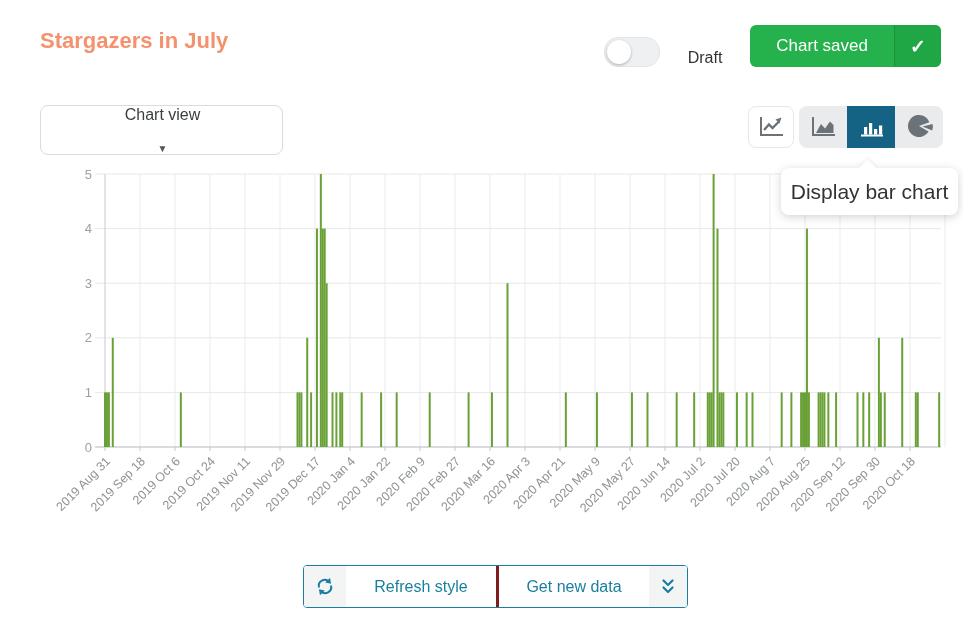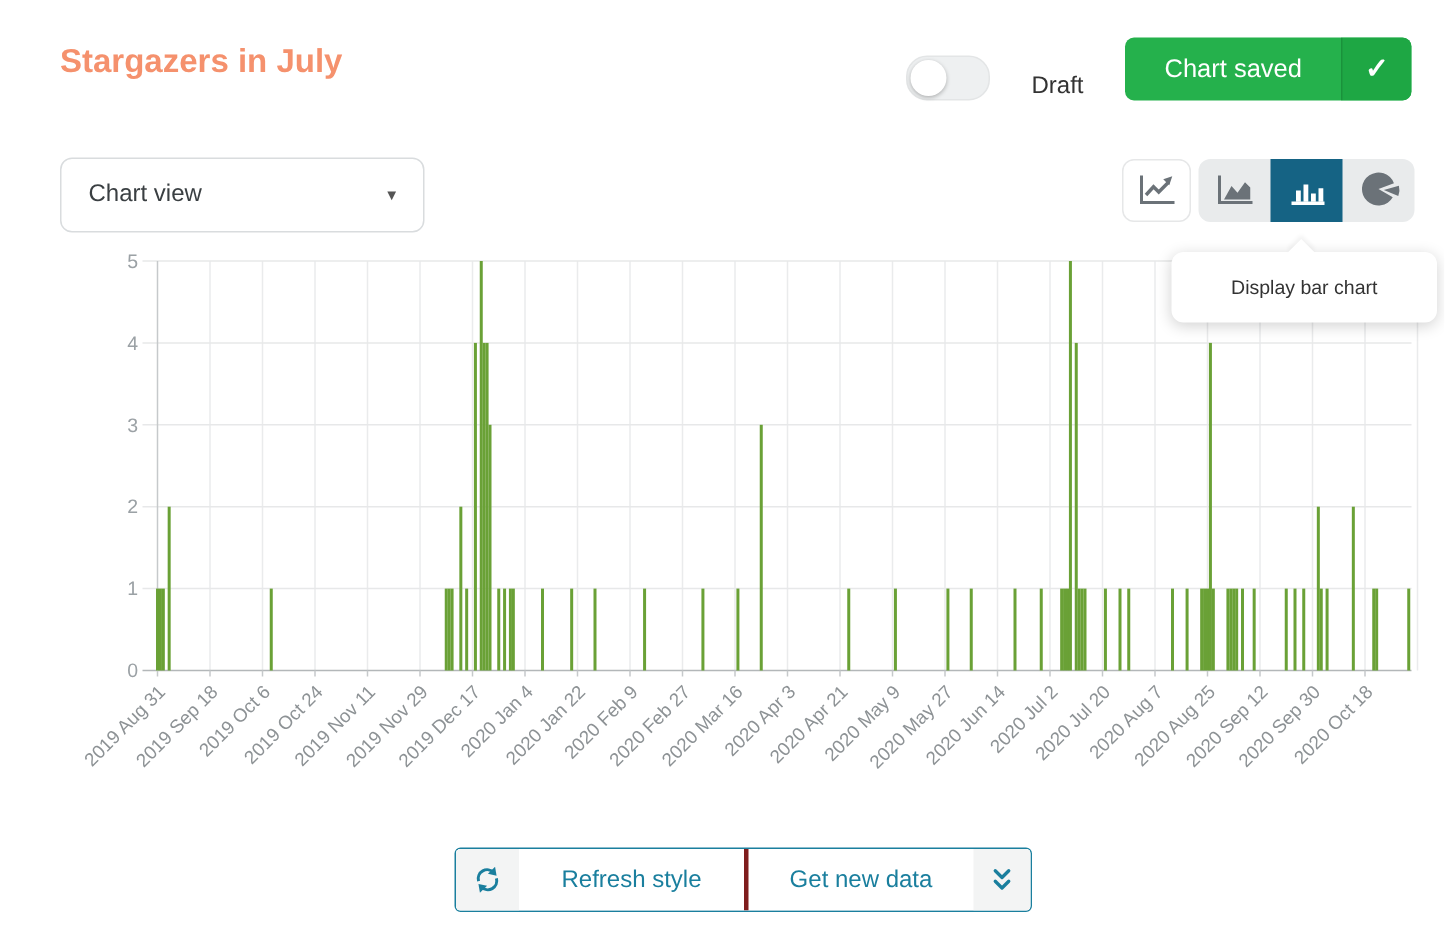--- a/index.html
+++ b/index.html
@@ -10,34 +10,34 @@
   .page-title{position:absolute;left:40px;top:28px;margin:0;font-size:22px;font-weight:700;color:#f5916d;}
   .header-right{position:absolute;right:22px;top:25px;height:42px;display:flex;align-items:flex-end;gap:28px;}
   .toggle{width:54px;height:28px;border-radius:14px;background:#eef0f1;border:1px solid #e3e5e6;position:relative;cursor:pointer;}
   .toggle .knob{position:absolute;left:2px;top:1.5px;width:24px;height:24px;border-radius:50%;background:#fff;box-shadow:0 1px 3px rgba(0,0,0,.28);}
   .draft-label{font-size:16px;color:#333;}
   .saved-btn{display:flex;align-items:stretch;height:42px;border:none;padding:0;border-radius:6px;overflow:hidden;cursor:pointer;background:#25b14c;}
   .saved-label{display:flex;align-items:center;padding:0 26px;color:#fff;font-weight:400;font-size:17px;}
   .saved-check{display:flex;align-items:center;justify-content:center;width:46px;background:#1ea744;border-left:1px solid rgba(0,0,0,.12);color:#fff;font-size:19px;font-weight:700;}
 
   
-  .view-select{position:absolute;left:40px;top:105px;width:243px;height:50px;box-sizing:border-box;border:1px solid #d9dcde;border-radius:8px;background:#fff;display:flex;align-items:center;justify-content:space-between;padding:0 16px 0 18px;cursor:pointer;}
+  .view-select{position:absolute;left:40px;top:105px;width:243px;height:50px;box-sizing:border-box;border:1px solid #d9dcde;border-radius:8px;background:#fff;display:flex;align-items:center;justify-content:space-between;padding:0 16px 0 18px;cursor:pointer;flex-direction:column;}
   .view-select .value{font-size:16px;color:#3a3f42;}
   .view-select .caret{font-size:10px;color:#555;}
   .type-buttons{position:absolute;right:20px;top:106px;display:flex;align-items:flex-start;gap:5px;}
   .type-btn{width:46px;height:42px;display:flex;align-items:center;justify-content:center;border:none;background:transparent;cursor:pointer;padding:0;}
   .type-btn.standalone{background:#fff;border:1px solid #e6e7e8;border-radius:8px;}
   .type-group{display:flex;background:#e9ebec;border-radius:8px;overflow:hidden;}
   .type-group .type-btn{width:48px;}
   .type-btn.selected{background:#156384;}
 
   
   .tooltip{position:absolute;left:781px;top:168px;width:177px;height:47px;background:#fff;border-radius:8px;box-shadow:0 2px 10px rgba(0,0,0,.18);display:flex;align-items:center;justify-content:center;z-index:10;}
   .tooltip .tip-arrow{position:absolute;left:80px;top:-6px;width:13px;height:13px;background:#fff;transform:rotate(45deg);box-shadow:-2px -2px 3px rgba(0,0,0,.05);}
-  .tooltip span{font-size:13px;color:#333;position:relative;}
+  .tooltip span{font-size:21px;color:#333;position:relative;}
 
   
   .chart-svg{position:absolute;left:0;top:160px;}
 
   
   .footer{position:absolute;left:303px;top:565px;display:flex;border:1px solid #1a7f9e;border-radius:4px;overflow:hidden;height:43px;box-sizing:border-box;}
   .footer button{display:flex;align-items:stretch;padding:0;margin:0;border:none;background:#fff;cursor:pointer;height:100%;justify-content:space-between;}
   .footer .btn-right{border-left:3px solid #7f1d1d;}
   .seg{display:flex;align-items:center;justify-content:center;}
   .icon-seg{background:#f3f4f4;}

